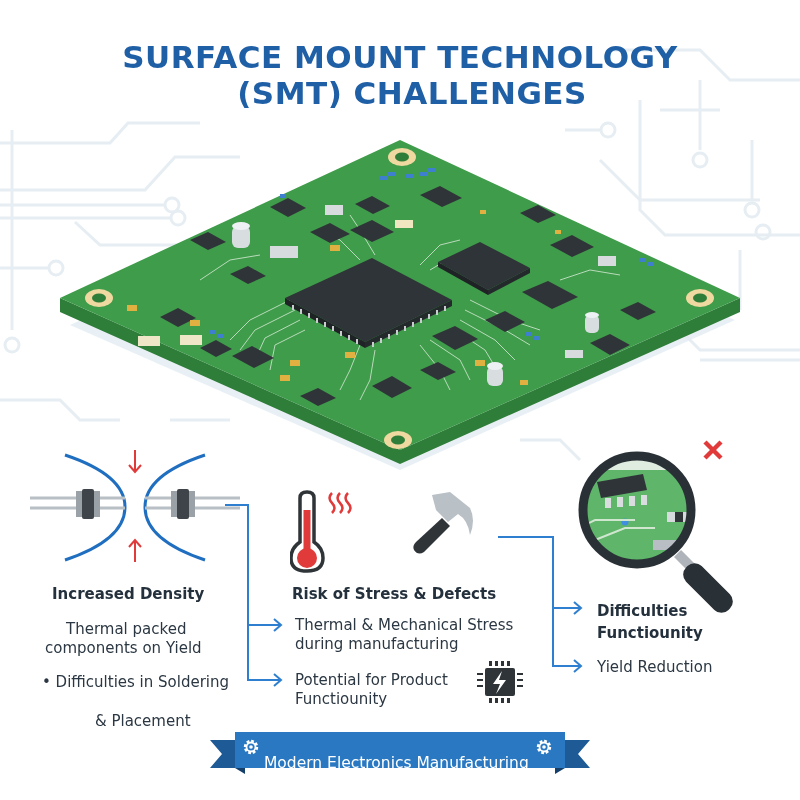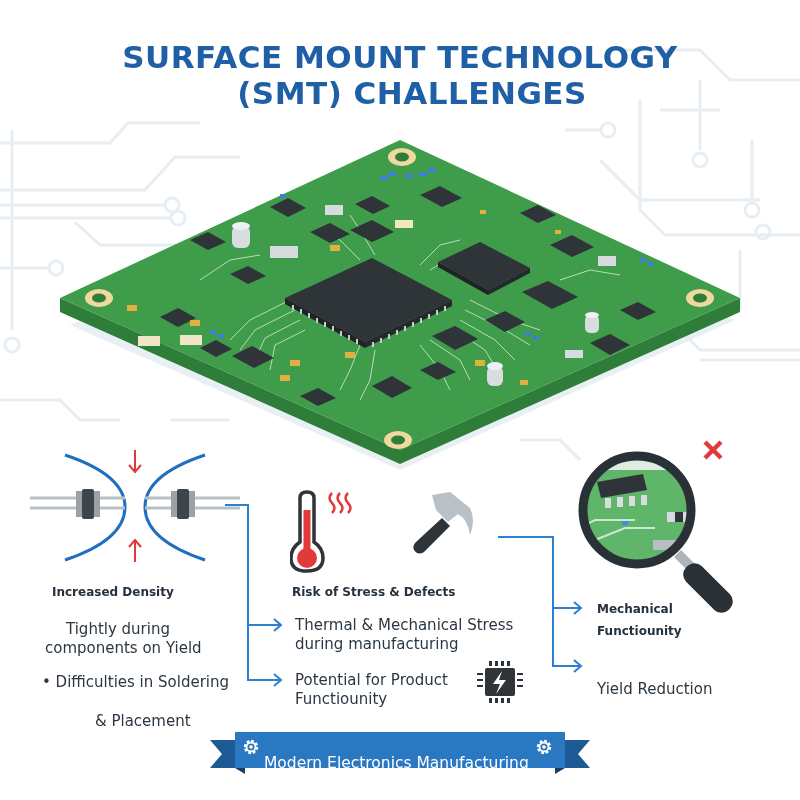--- a/index.html
+++ b/index.html
@@ -1,21 +1,21 @@
 <!DOCTYPE html>
 <html><head>
 <meta charset="utf-8">
 <style>
   html, body { margin:0; padding:0; }
   body { width:800px; height:800px; background:#ffffff; position:relative; overflow:hidden; font-family:"DejaVu Sans", sans-serif; }
   .abs { position:absolute; }
   #bg-circuit { position:absolute; left:0; top:0; width:800px; height:800px; }
   .title { left:0; width:800px; text-align:center; color:#1f5fa6; font-family:"DejaVu Sans", sans-serif; font-weight:bold; font-size:31px; letter-spacing:0.5px; line-height:42px; }
   #pcb-svg { position:absolute; left:0; top:0; width:800px; height:800px; }
-  .heading { color:#24313d; font-weight:bold; font-size:12px; font-family:"DejaVu Sans", sans-serif; }
+  .heading { color:#24313d; font-weight:bold; font-size:15px; font-family:"DejaVu Sans", sans-serif; }
   .body-text { color:#2b3742; font-size:15px; font-family:"DejaVu Sans", sans-serif; line-height:19px; }
   .banner-text { color:#ffffff; font-size:15.5px; font-family:"DejaVu Sans", sans-serif; white-space:nowrap; }
 </style>
 </head>
 <body>
 
 <svg id="bg-circuit" viewBox="0 0 800 800">
   <g fill="none" stroke="#e6eef3" stroke-width="3">
     <path d="M0 143 H110 L128 123 H200"></path>
     <path d="M0 190 H145 L175 157 H240"></path>
@@ -218,21 +218,21 @@
     <path d="M274 619 L281 625 L274 631"></path>
     <path d="M274 674 L281 680 L274 686"></path>
     <path d="M498 537 H553 V666 H580"></path>
     <path d="M553 608 H580"></path>
     <path d="M574 602 L581 608 L574 614"></path>
     <path d="M574 660 L581 666 L574 672"></path>
   </g>
 </svg>
 
 <div class="abs heading" style="left:52px;top:585px;">Increased Density</div>
-<div class="abs body-text" style="left:66px;top:620px;">Tightly during</div>
+<div class="abs body-text" style="left:66px;top:620px;">Thermal packed</div>
 <div class="abs body-text" style="left:45px;top:639px;">components on Yield</div>
 <div class="abs body-text" style="left:42px;top:673px;">• Difficulties in Soldering</div>
 <div class="abs body-text" style="left:95px;top:712px;text-align:right;">&amp; Placement</div>
 
 <svg class="abs" style="left:290px;top:490px;width:70px;height:85px;" viewBox="0 0 70 85">
   <path d="M10 8 Q10 2 17 2 Q24 2 24 8 V52 Q33 58 33 68 Q33 81 17 81 Q1 81 1 68 Q1 58 10 52 Z" fill="#fff" stroke="#2f3438" stroke-width="3.5"></path>
   <rect x="13.5" y="20" width="7" height="40" fill="#e03a3a"></rect>
   <circle cx="17" cy="68" r="10" fill="#e03a3a"></circle>
   <g fill="none" stroke="#e03a3a" stroke-width="2.5">
     <path d="M42 3 Q37 8 42 13 Q47 18 42 23"></path>
@@ -296,23 +296,23 @@
   </g>
   <circle cx="62" cy="70" r="54" fill="none" stroke="#2a3136" stroke-width="9"></circle>
   <rect x="106" y="110" width="10" height="24" fill="#aeb4b9" transform="rotate(-45 111 122)"></rect>
   <rect x="122" y="118" width="22" height="60" rx="10" fill="#2a3136" transform="rotate(-45 133 148)"></rect>
   <g stroke="#e03a3a" stroke-width="4.5">
       <line x1="130" y1="2" x2="146" y2="18"></line>
       <line x1="146" y1="2" x2="130" y2="18"></line>
     </g>
 </svg>
 
-<div class="abs heading" style="left:597px;top:602px;">Mechanical</div>
+<div class="abs heading" style="left:597px;top:602px;">Difficulties</div>
 <div class="abs heading" style="left:597px;top:624px;">Functiounity</div>
-<div class="abs body-text" style="left:597px;top:658px;margin-top:22px;">Yield Reduction</div>
+<div class="abs body-text" style="left:597px;top:658px;">Yield Reduction</div>
 
 <svg class="abs" style="left:210px;top:728px;width:380px;height:48px;" viewBox="0 0 380 48">
   <polygon points="0,12 25,12 25,40 0,40 12,26" fill="#1d5a96"></polygon>
   <polygon points="380,12 355,12 355,40 380,40 368,26" fill="#1d5a96"></polygon>
   <polygon points="25,40 35,46 35,34" fill="#143f6b"></polygon>
   <polygon points="355,40 345,46 345,34" fill="#143f6b"></polygon>
   <rect x="25" y="4" width="330" height="36" fill="#2a78c2"></rect>
 </svg>
 <svg class="abs" style="left:242px;top:738px;width:18px;height:18px;" viewBox="0 0 20 20">
   <circle cx="10" cy="10" r="6.5" fill="none" stroke="#fff" stroke-width="3" stroke-dasharray="3 2"></circle>

